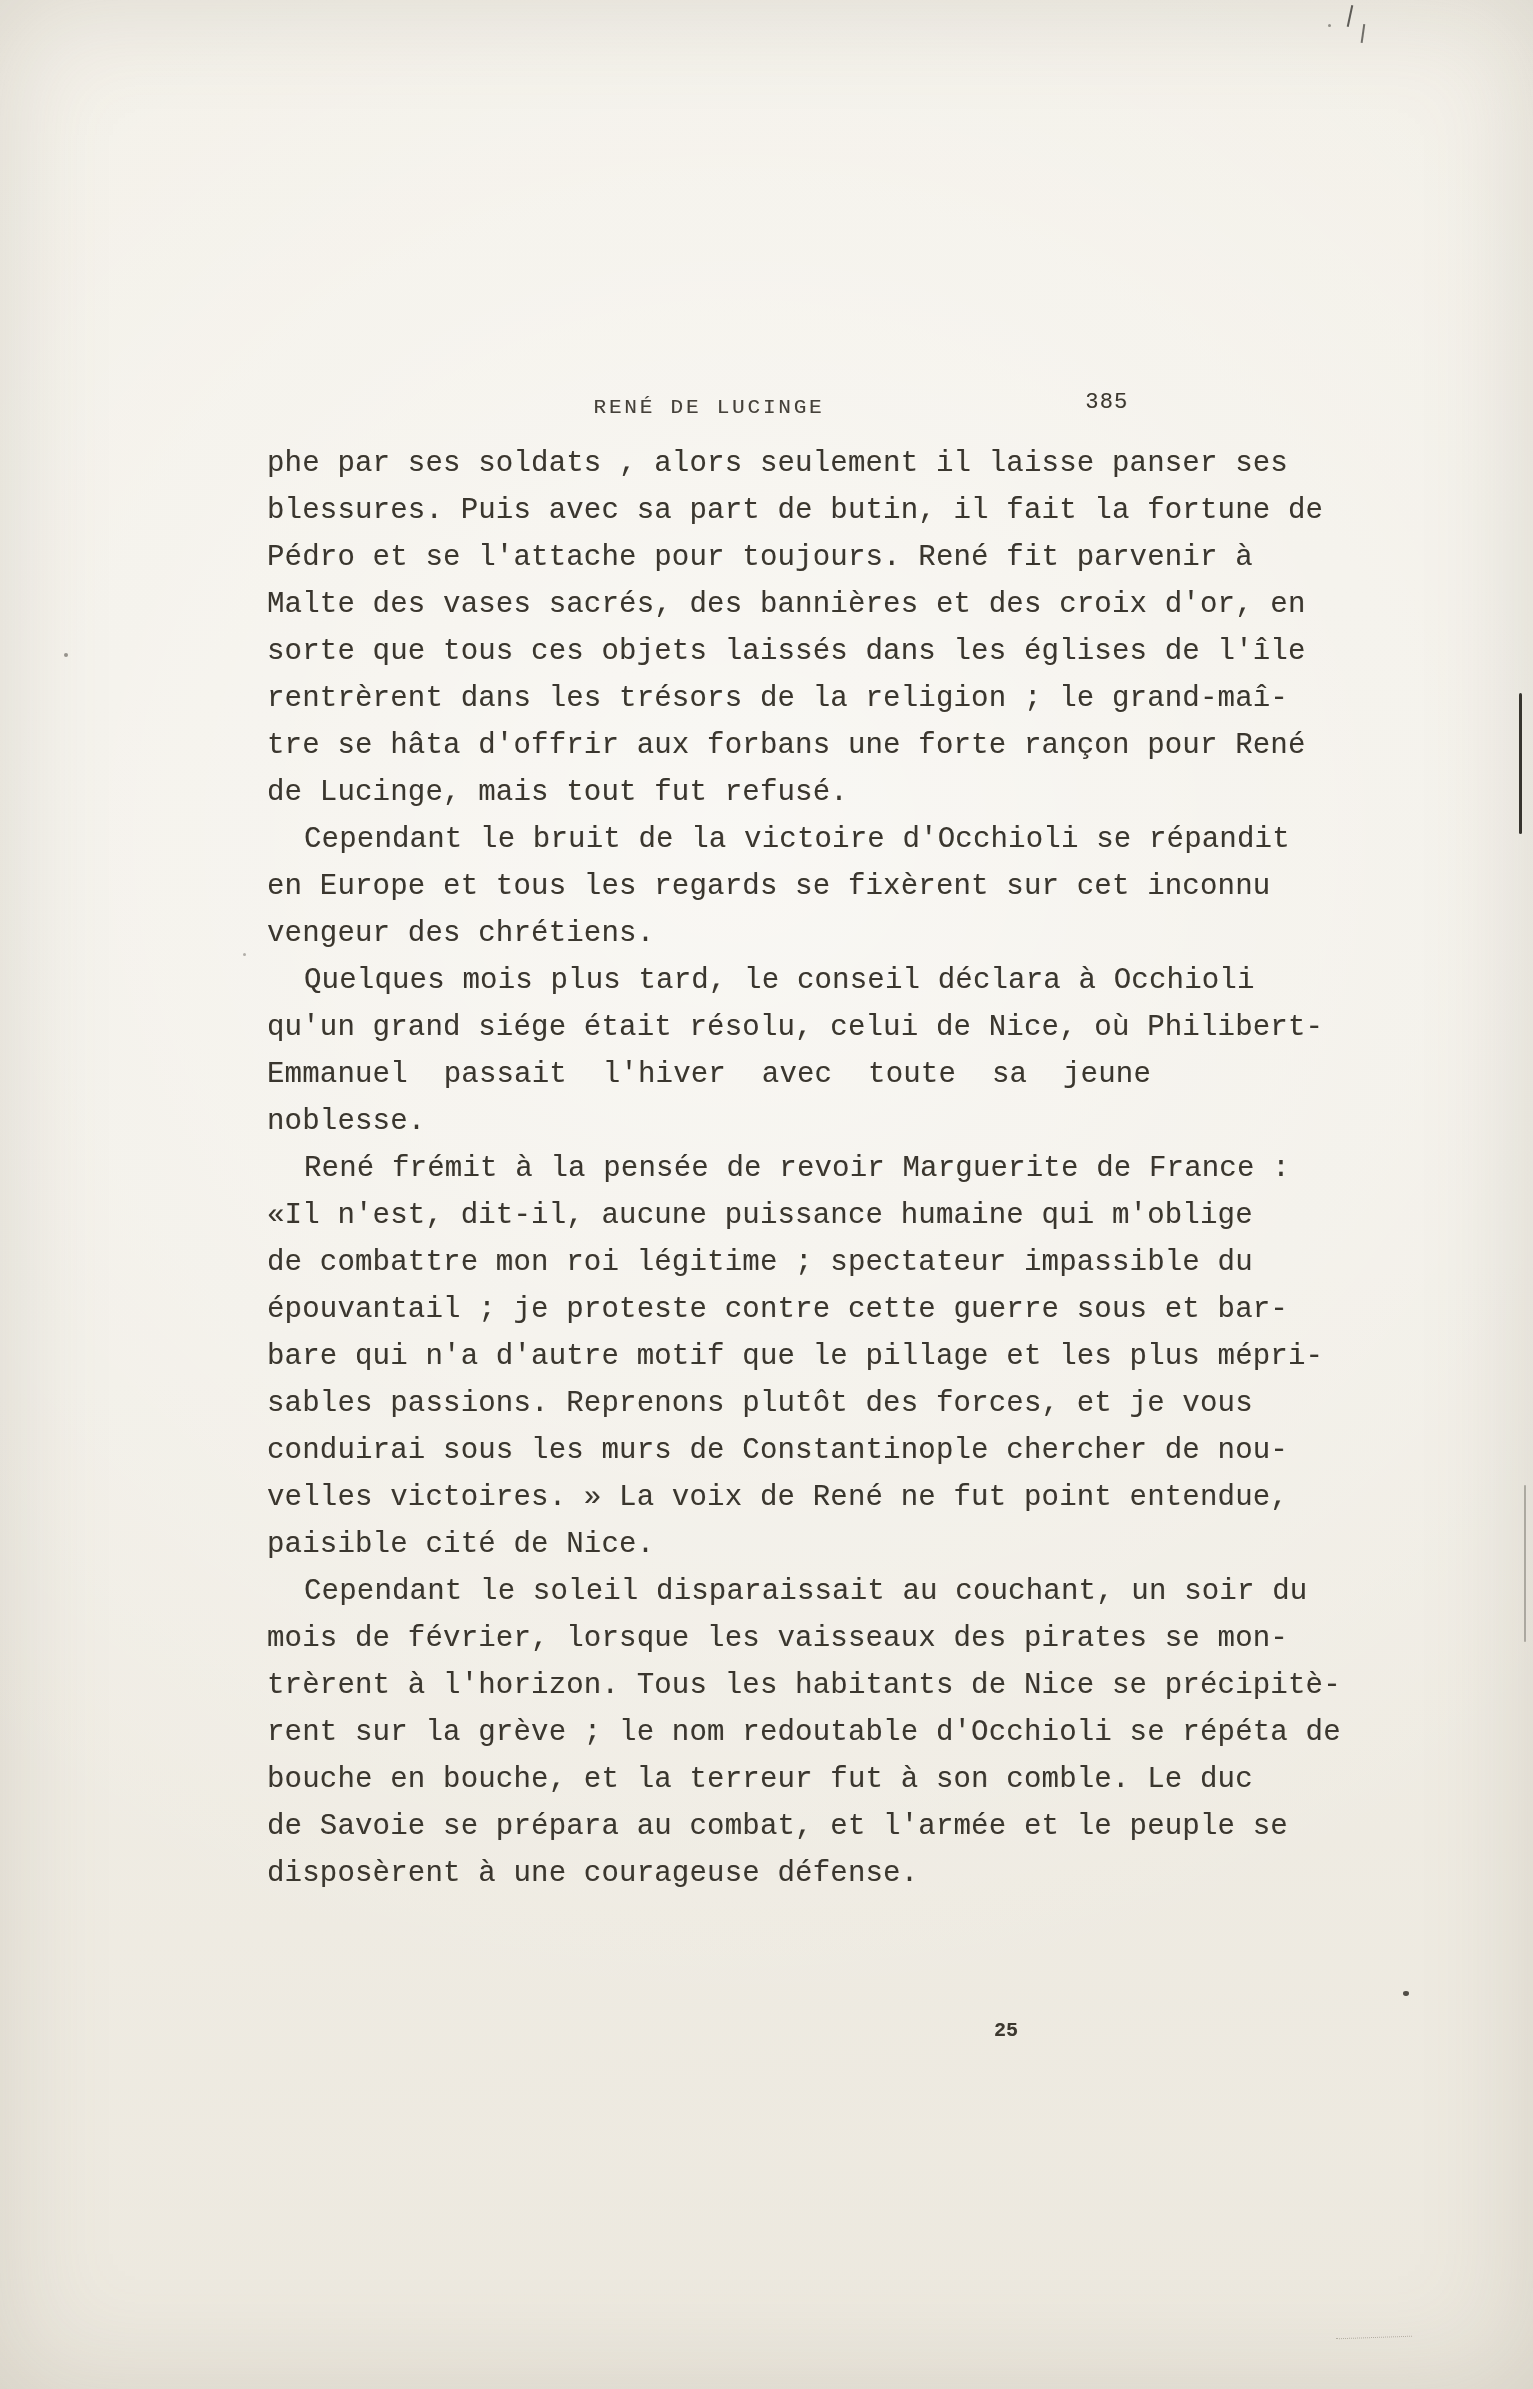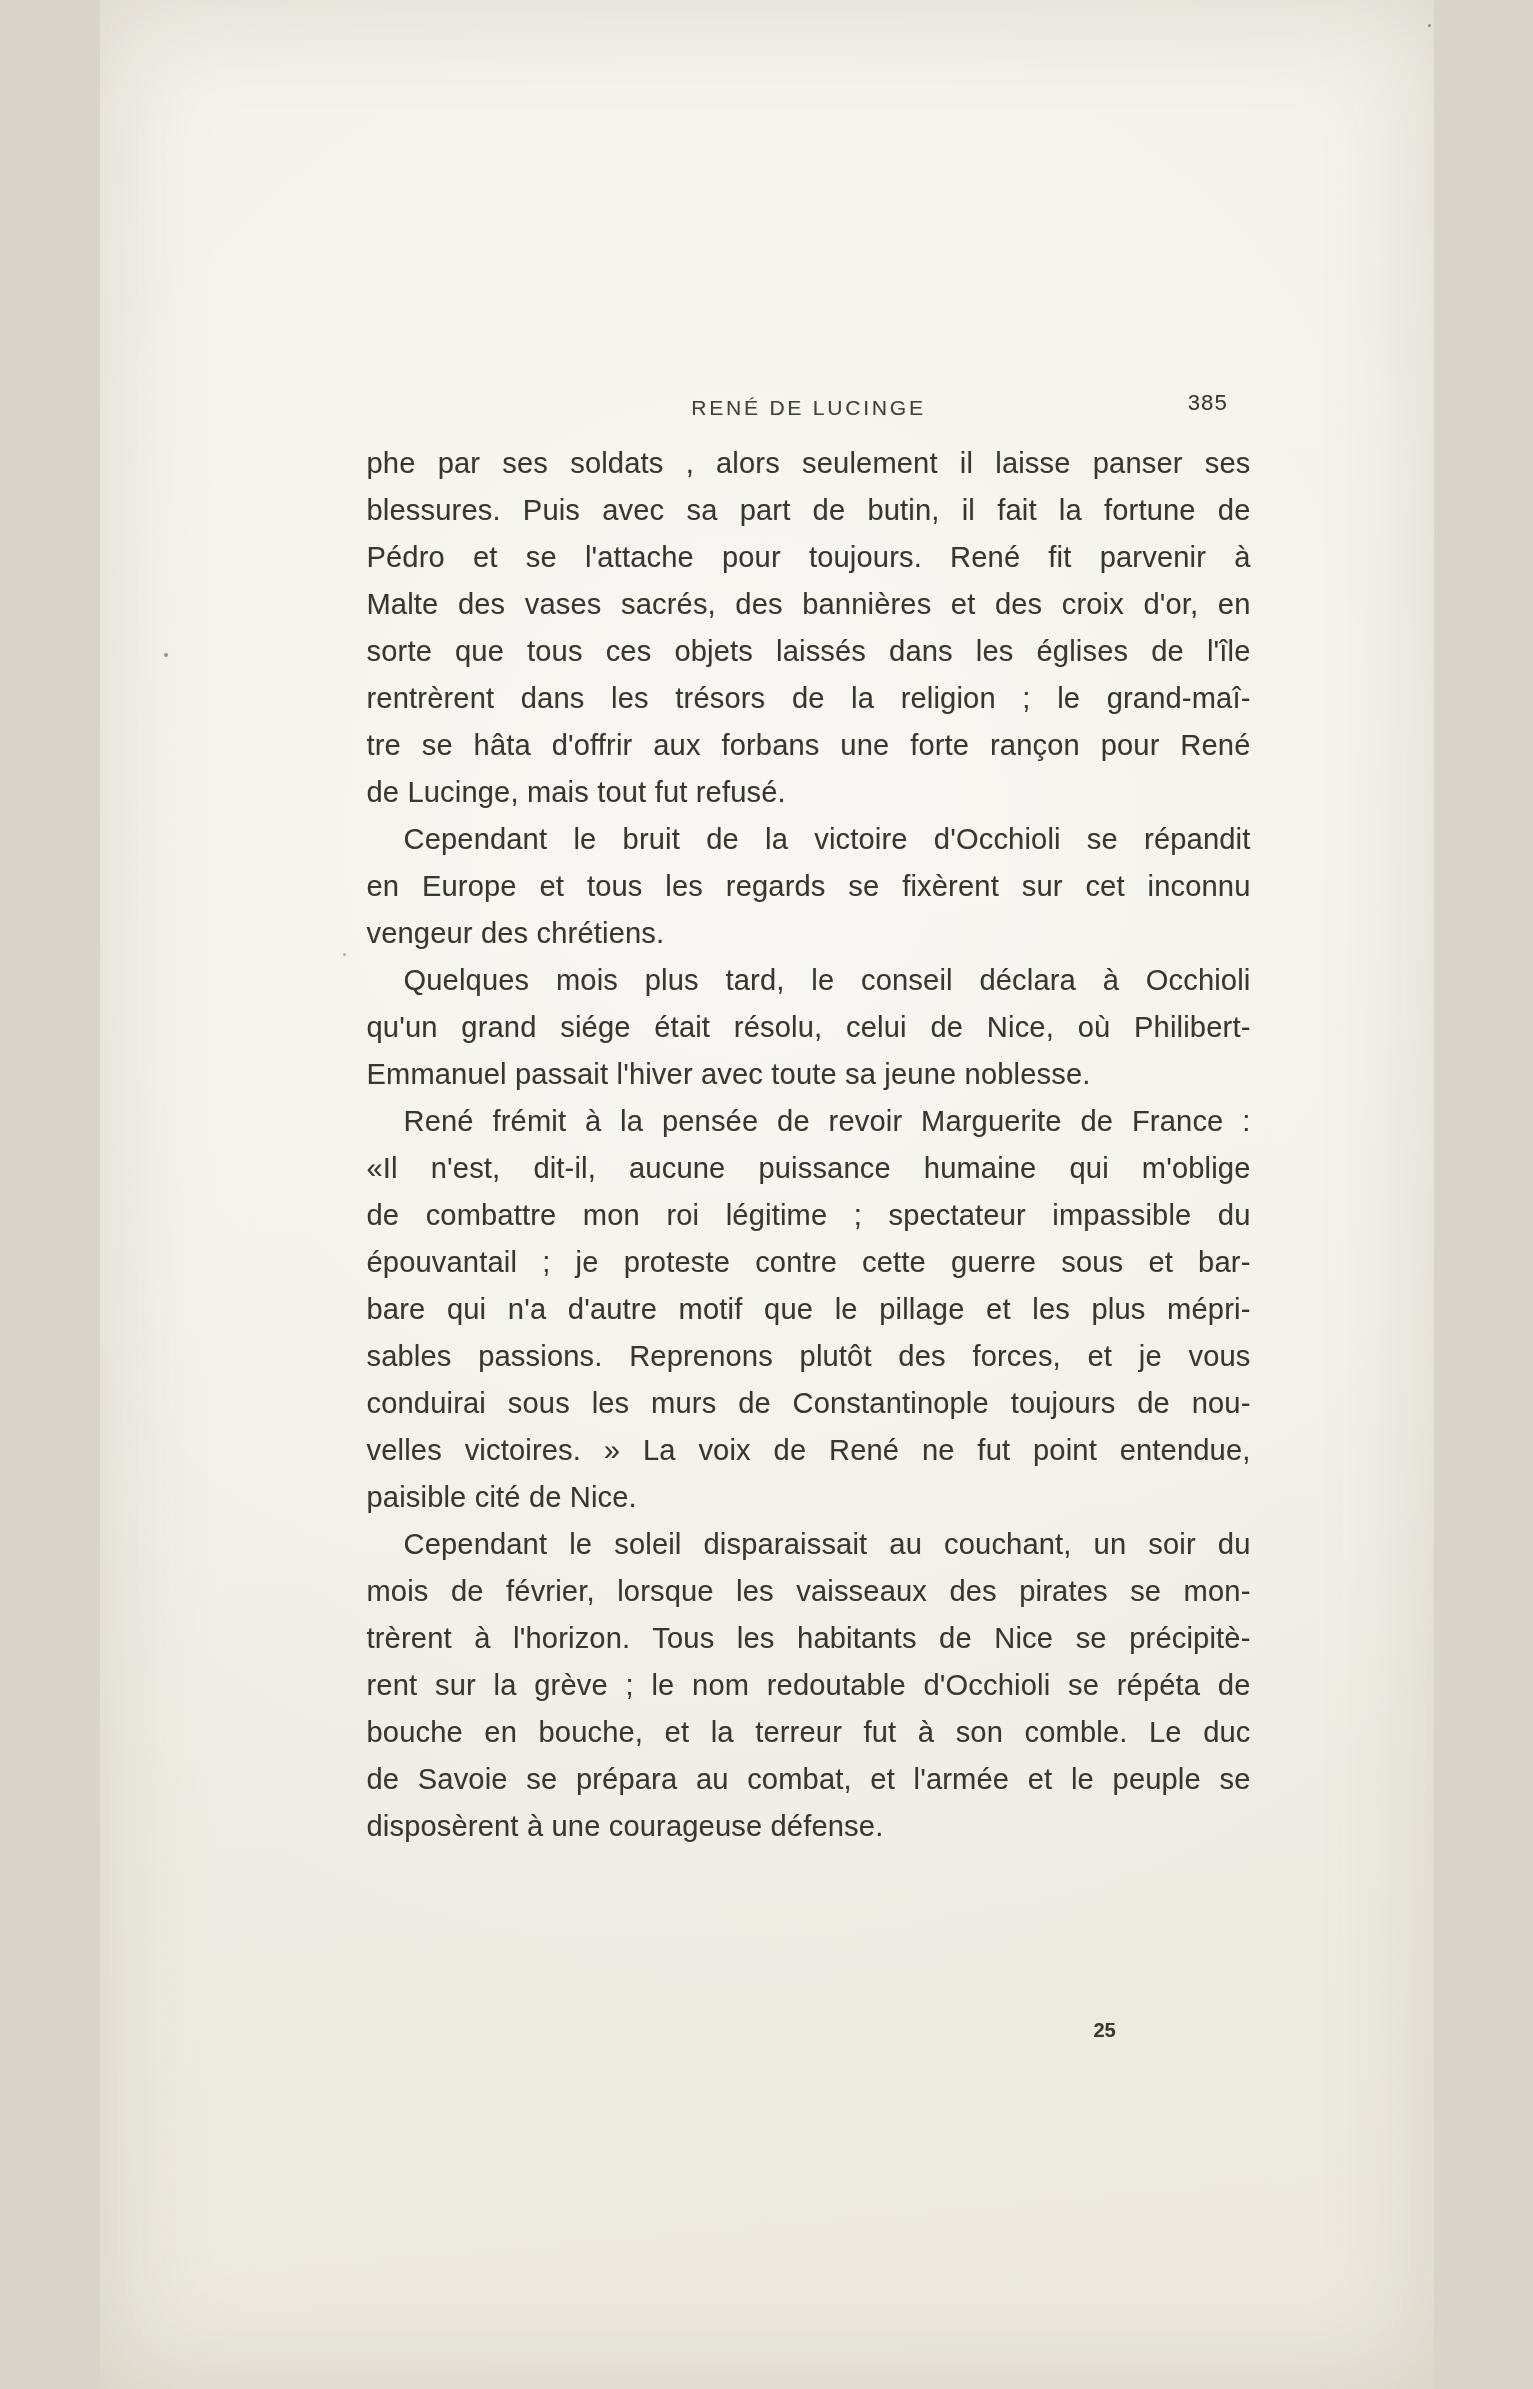--- a/index.html
+++ b/index.html
@@ -1,28 +1,28 @@
 <!DOCTYPE html>
 <html style="font-size:13px"><head>
 <meta charset="utf-8">
 <style>
   html, body { margin: 0; padding: 0; }
   body { background: #d8d4ca; }
 
   .page {
     position: relative;
-    width: 1334px;
+    width: 1533px;
     height: 2389px;
     margin: 0 auto;
     overflow: hidden;
     background:
       radial-gradient(ellipse 130% 80% at 48% 35%, rgba(255,255,255,0.55), rgba(255,255,255,0) 62%),
       linear-gradient(175deg, #f3f0e8 0%, #f1eee6 55%, #ece8de 100%);
     box-shadow: inset 0 0 113px rgba(120, 110, 88, 0.20);
-    font-family: Liberation Sans, sans-serif;
+    font-family: Liberation Mono, monospace;
     color: #3a362e;
   }
 
   .text-block {
     position: absolute;
     left: 267px;
     top: 394px;
     width: 884px;
   }
 
@@ -133,21 +133,21 @@
           <div class="line">qu'un grand siége était résolu, celui de Nice, où Philibert-</div>
           <div class="line last">Emmanuel passait l'hiver avec  toute  sa  jeune  noblesse.</div>
         </div>
         <div class="paragraph">
           <div class="line indent">René frémit à la pensée de revoir Marguerite de France :</div>
           <div class="line">«Il n'est,  dit-il,  aucune  puissance  humaine  qui  m'oblige</div>
           <div class="line">de combattre mon roi légitime ;  spectateur impassible du</div>
           <div class="line">épouvantail ;  je proteste  contre  cette  guerre sous et bar-</div>
           <div class="line">bare qui n'a  d'autre motif  que le pillage et les plus mépri-</div>
           <div class="line">sables  passions.   Reprenons  plutôt  des  forces,  et  je  vous</div>
-          <div class="line">conduirai sous les murs de Constantinople toujours de nou-</div>
+          <div class="line">conduirai sous les murs de Constantinople chercher de nou-</div>
           <div class="line">velles  victoires. »  La voix de René ne  fut  point  entendue,</div>
           <div class="line last">paisible cité de Nice.</div>
         </div>
         <div class="paragraph">
           <div class="line indent">Cependant le soleil disparaissait au couchant,  un soir du</div>
           <div class="line">mois de février, lorsque les  vaisseaux  des  pirates  se  mon-</div>
           <div class="line">trèrent à l'horizon.  Tous les habitants de Nice se précipitè-</div>
           <div class="line">rent sur la grève ; le nom redoutable d'Occhioli se répéta de</div>
           <div class="line">bouche en bouche,  et la terreur fut à son comble.   Le  duc</div>
           <div class="line">de Savoie se  prépara au combat, et l'armée et le peuple  se</div>

